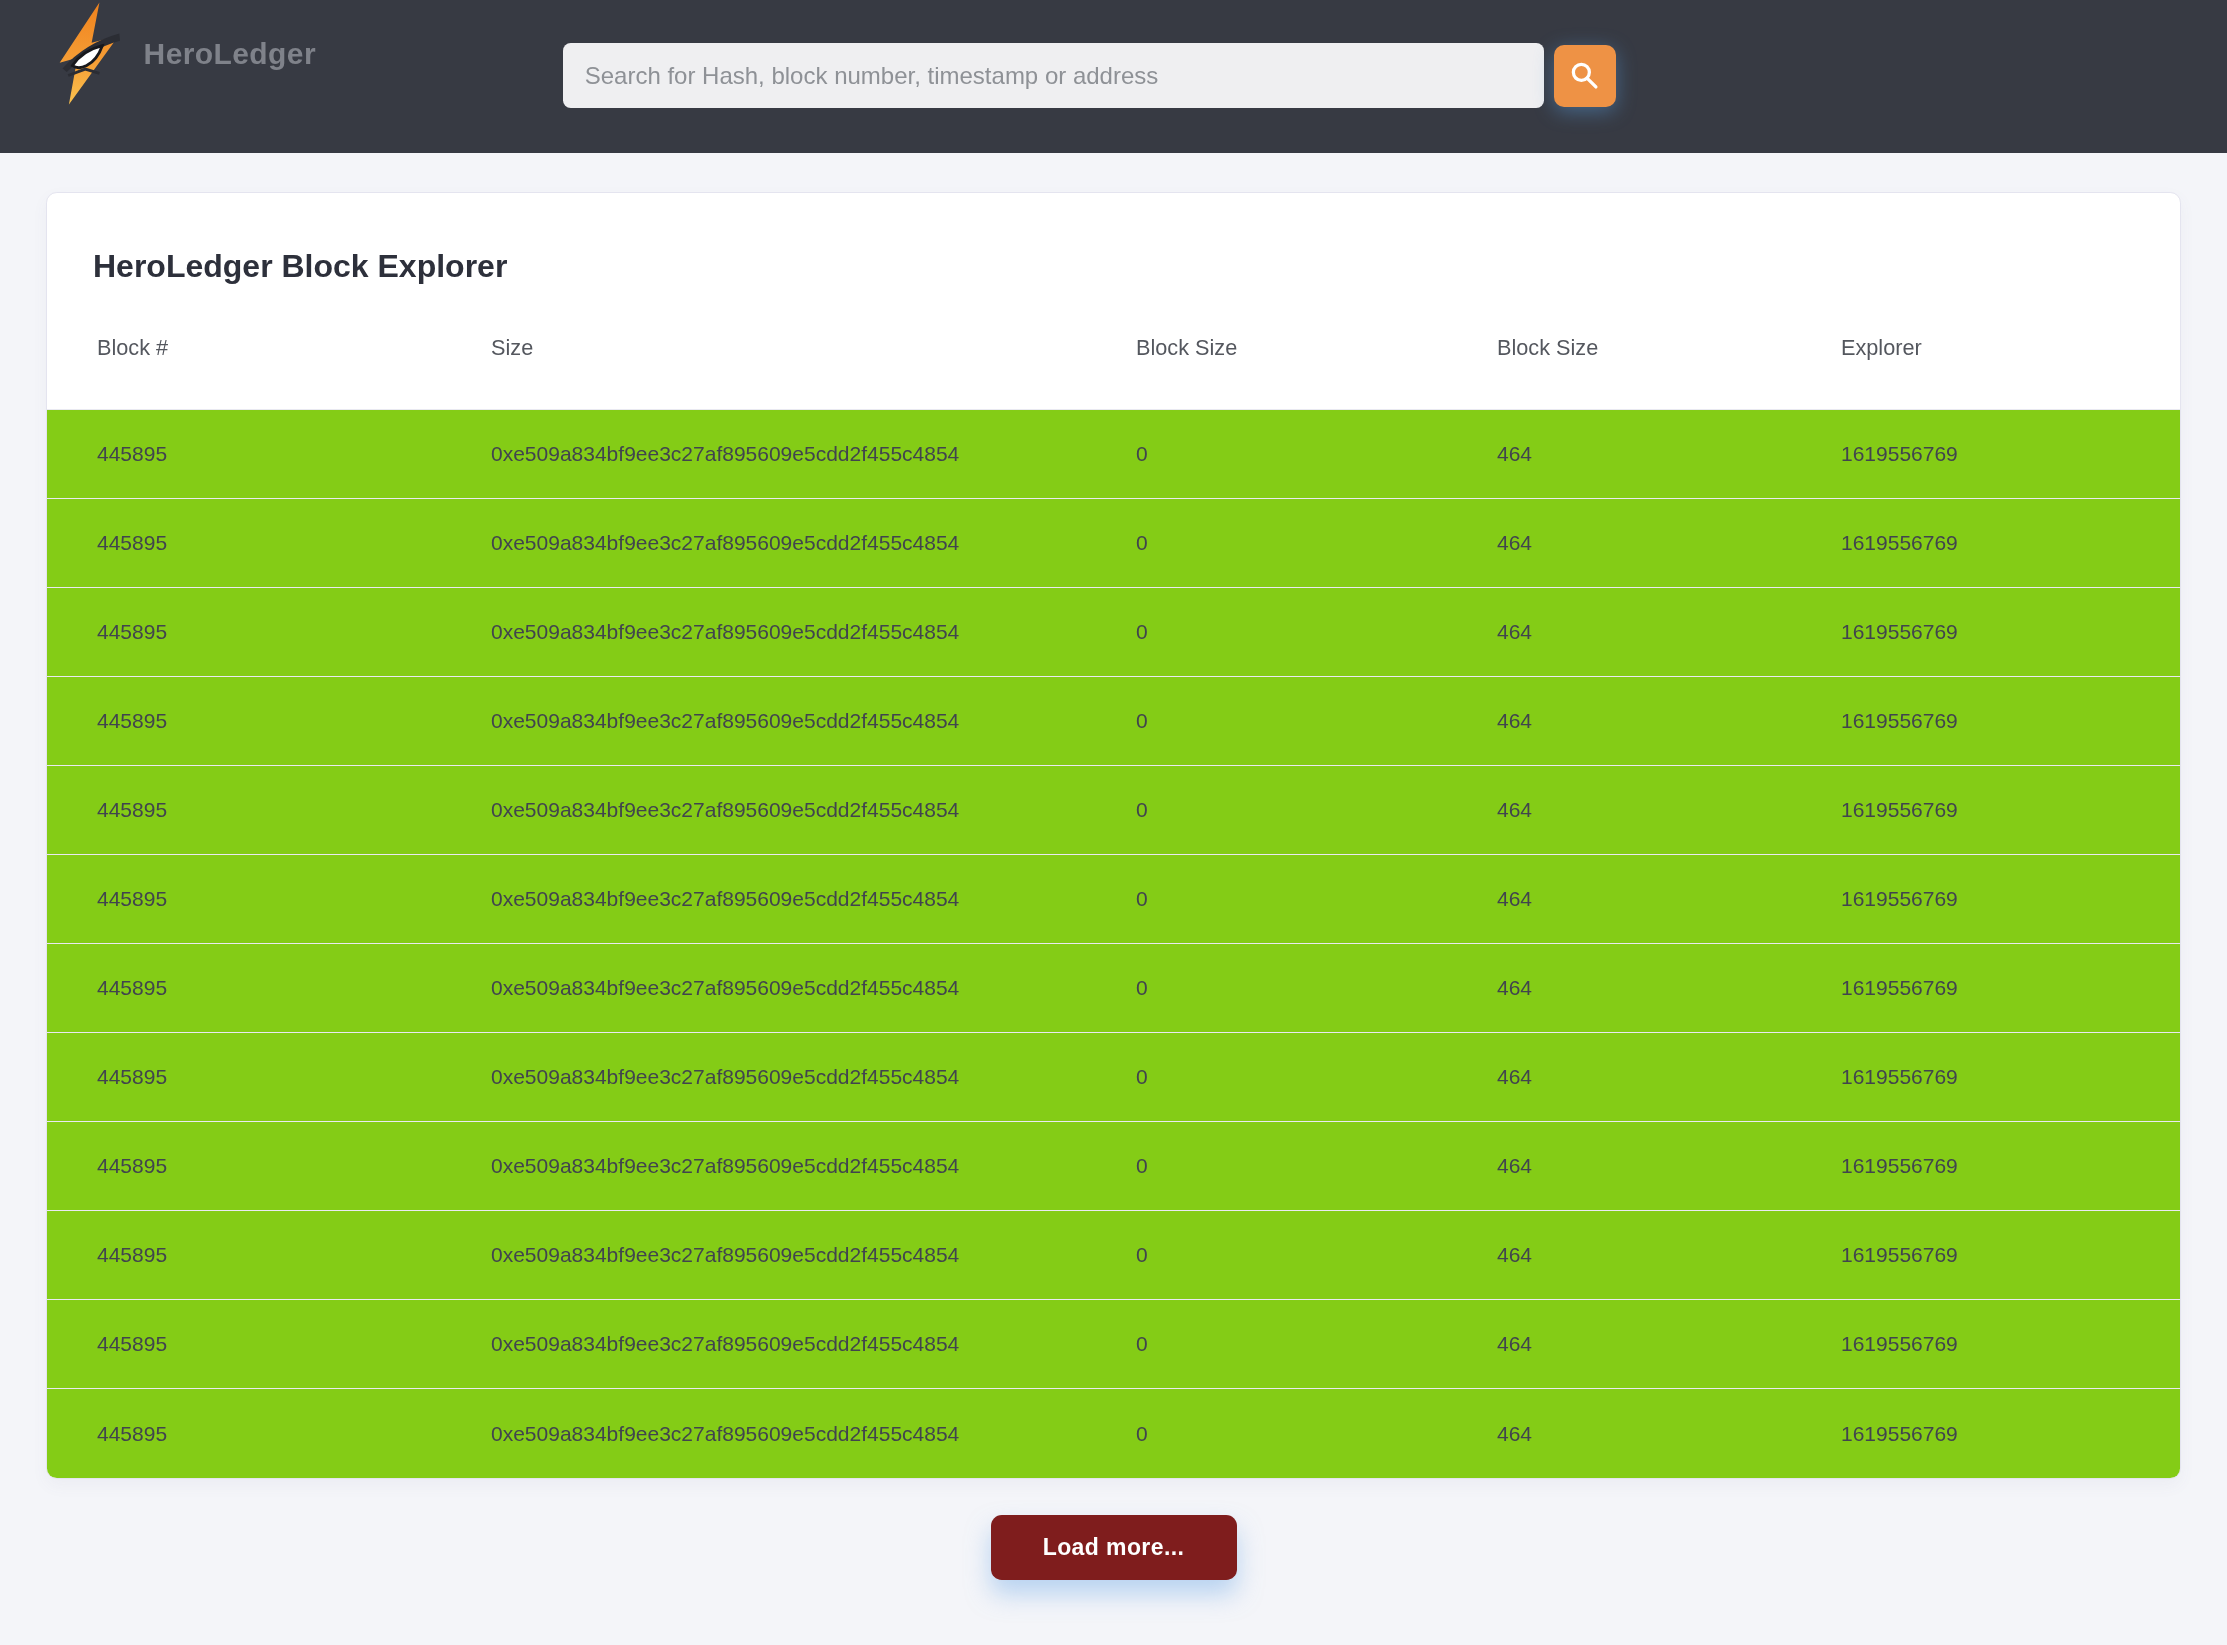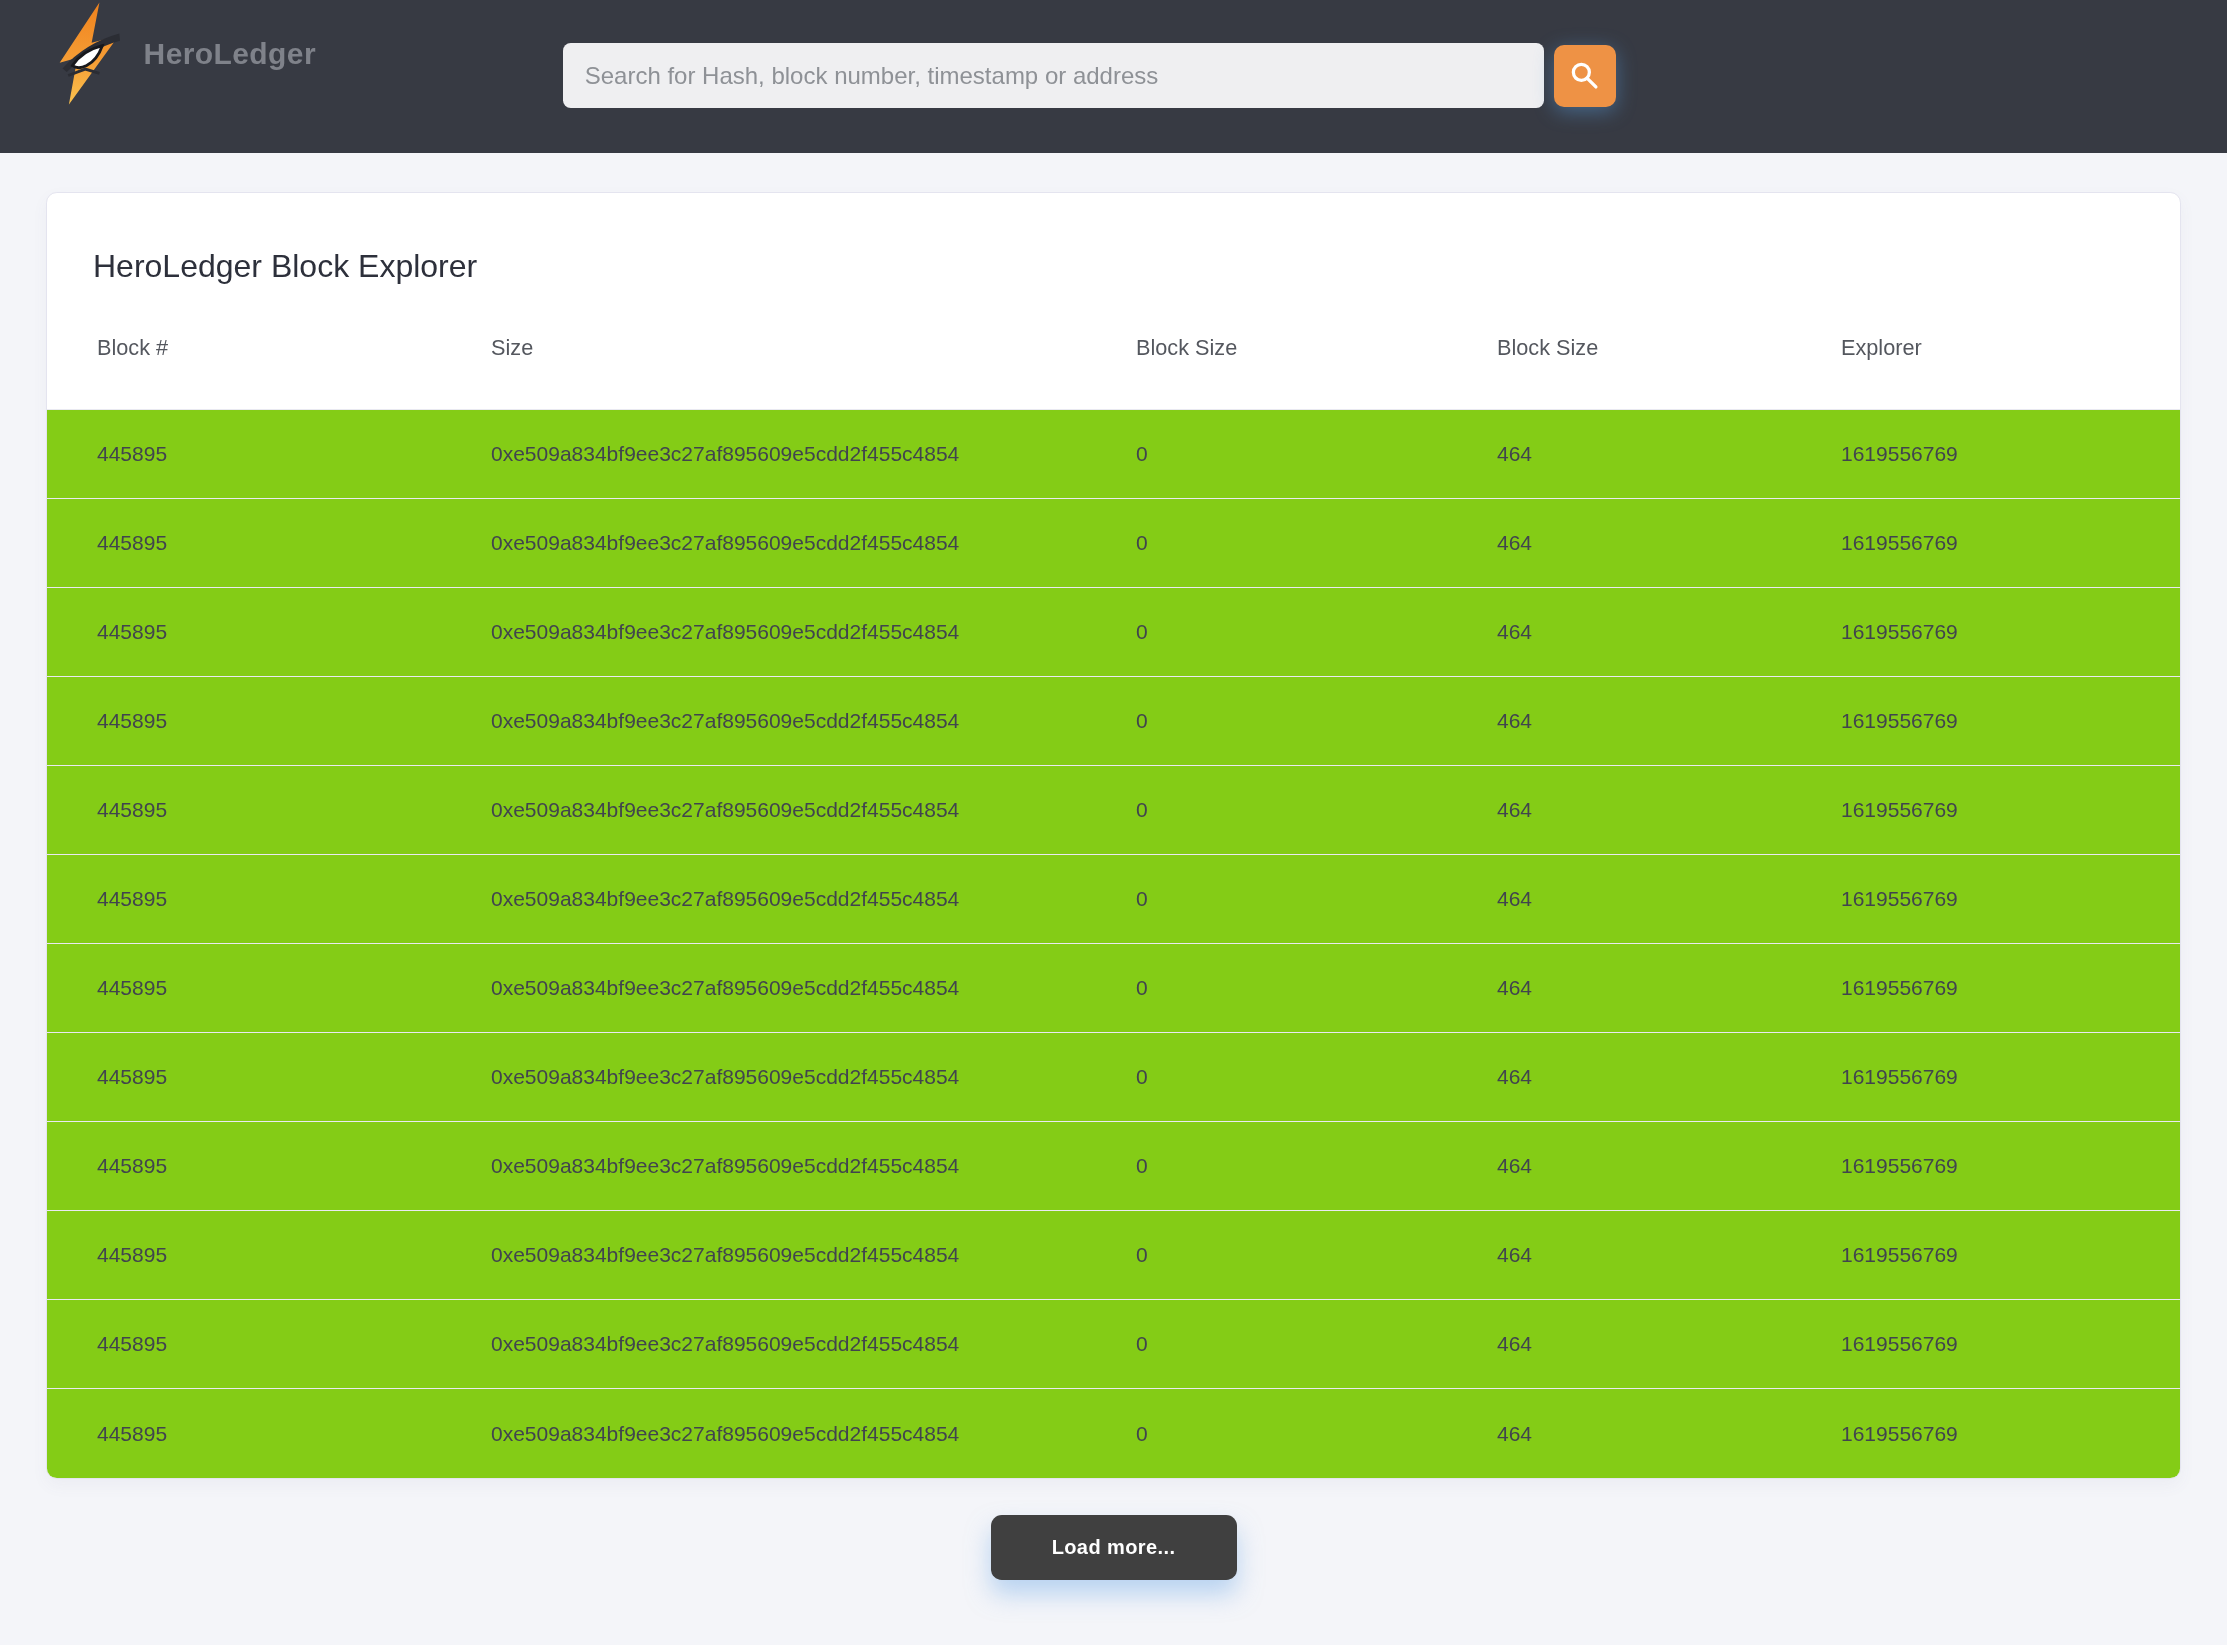--- a/index.html
+++ b/index.html
@@ -75,21 +75,21 @@
     background:#ffffff;
     border:0.8px solid #e4e4ef;
     border-radius:10.8px;
     box-shadow:0 6.2px 15.5px rgba(90,95,130,0.05);
     overflow:hidden;
   }
   .card-title {
     padding:54px 46px 0 46px;
     font-size:32px;
     line-height:39px;
-    font-weight:normal;
+    font-weight:bold;
     color:#2d303b;
   }
   .grid-cols {
     display:grid;
     grid-template-columns:394px 645px 361px 344px 1fr;
     padding:0 50px;
     align-items:center;
   }
   .thead {
     height:124px;
@@ -112,24 +112,24 @@
     display:flex;
     justify-content:center;
     margin-top:36px;
   }
   .load-more {
     min-width:246px;
     height:65px;
     padding:0 34px;
     border:none;
     border-radius:10.8px;
-    background:#404040;
+    background:#7f1d1d;
     color:#ffffff;
     font-family:"Liberation Sans","DejaVu Sans",sans-serif;
-    font-size:20px;
+    font-size:23px;
     font-weight:bold;
     letter-spacing:0.4px;
     cursor:pointer;
     box-shadow:0 14px 25px rgba(126,178,234,0.5);
   }
 </style>
 </head>
 <body>
 
 <div class="topbar">

